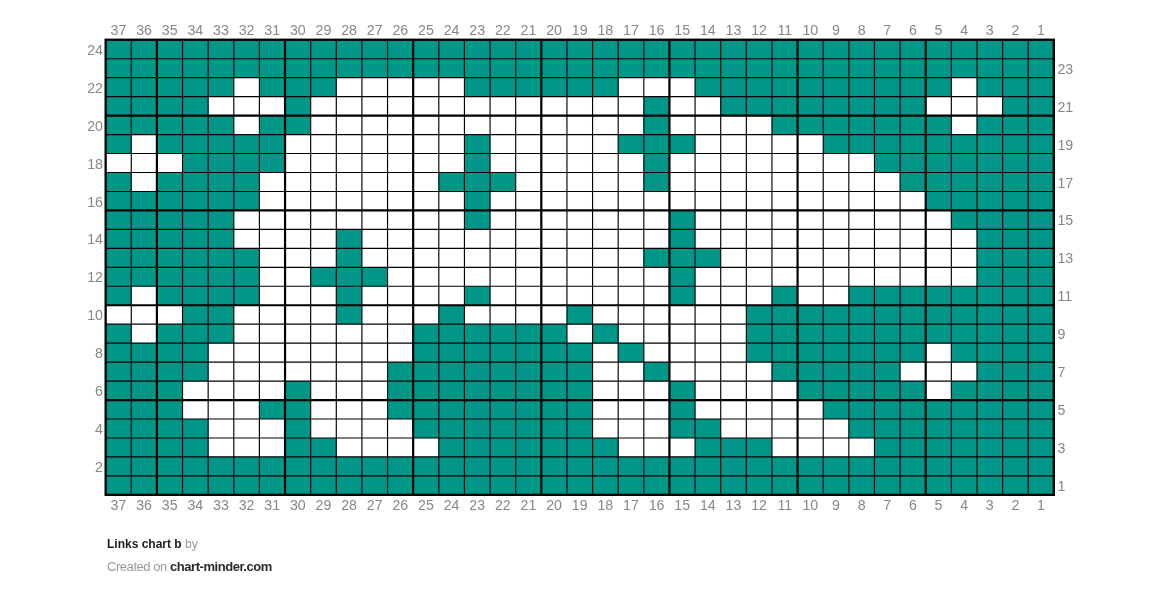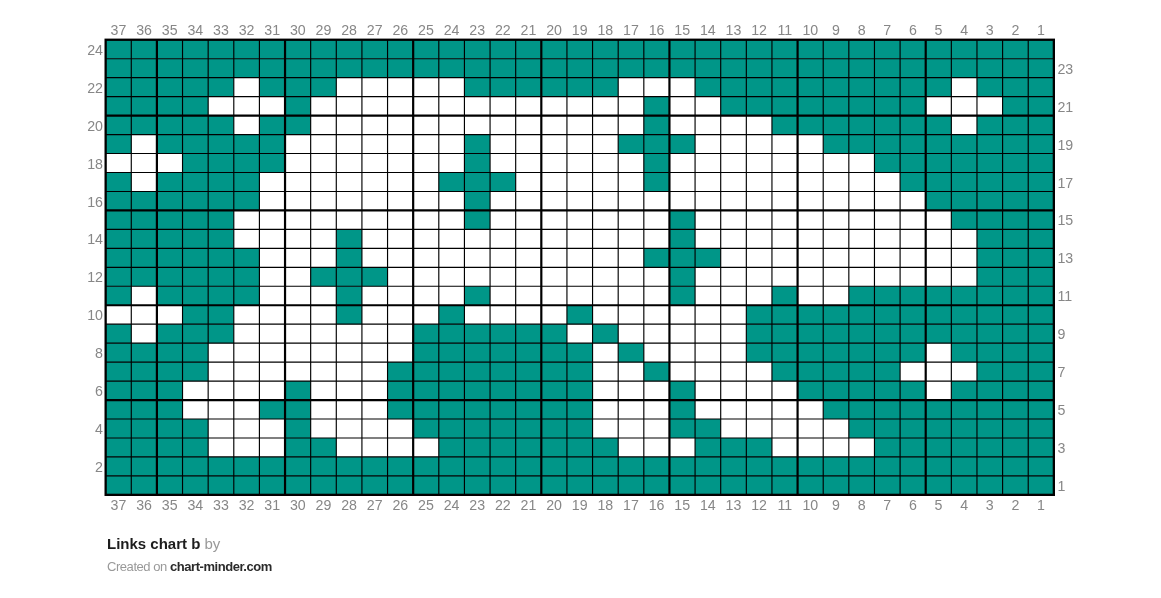--- a/index.html
+++ b/index.html
@@ -1,18 +1,18 @@
 <!DOCTYPE html>
 <html><head>
 <meta charset="utf-8">
 <title>Links chart b</title>
 <style>
   html,body { margin:0; padding:0; background:#ffffff; }
   body { width:1161px; height:598px; position:relative; font-family:"Liberation Sans", sans-serif; }
-  .title { position:absolute; left:107px; top:536.5px; font-size:15px; line-height:14px; color:#999999; }
+  .title { position:absolute; left:107px; top:536.5px; font-size:12px; line-height:14px; color:#999999; }
   .title b { color:#1d1d1d; }
   .credit { position:absolute; left:107px; top:559.9px; font-size:13px; line-height:14px; letter-spacing:-0.45px; color:#999999;text-align:center; }
   .credit b { color:#2a2a2a; }
 </style>
 </head>
 <body>
 
 <svg width="1161" height="598" viewBox="0 0 1161 598" style="position:absolute;top:0;left:0">
 
 <g fill="#009688">

